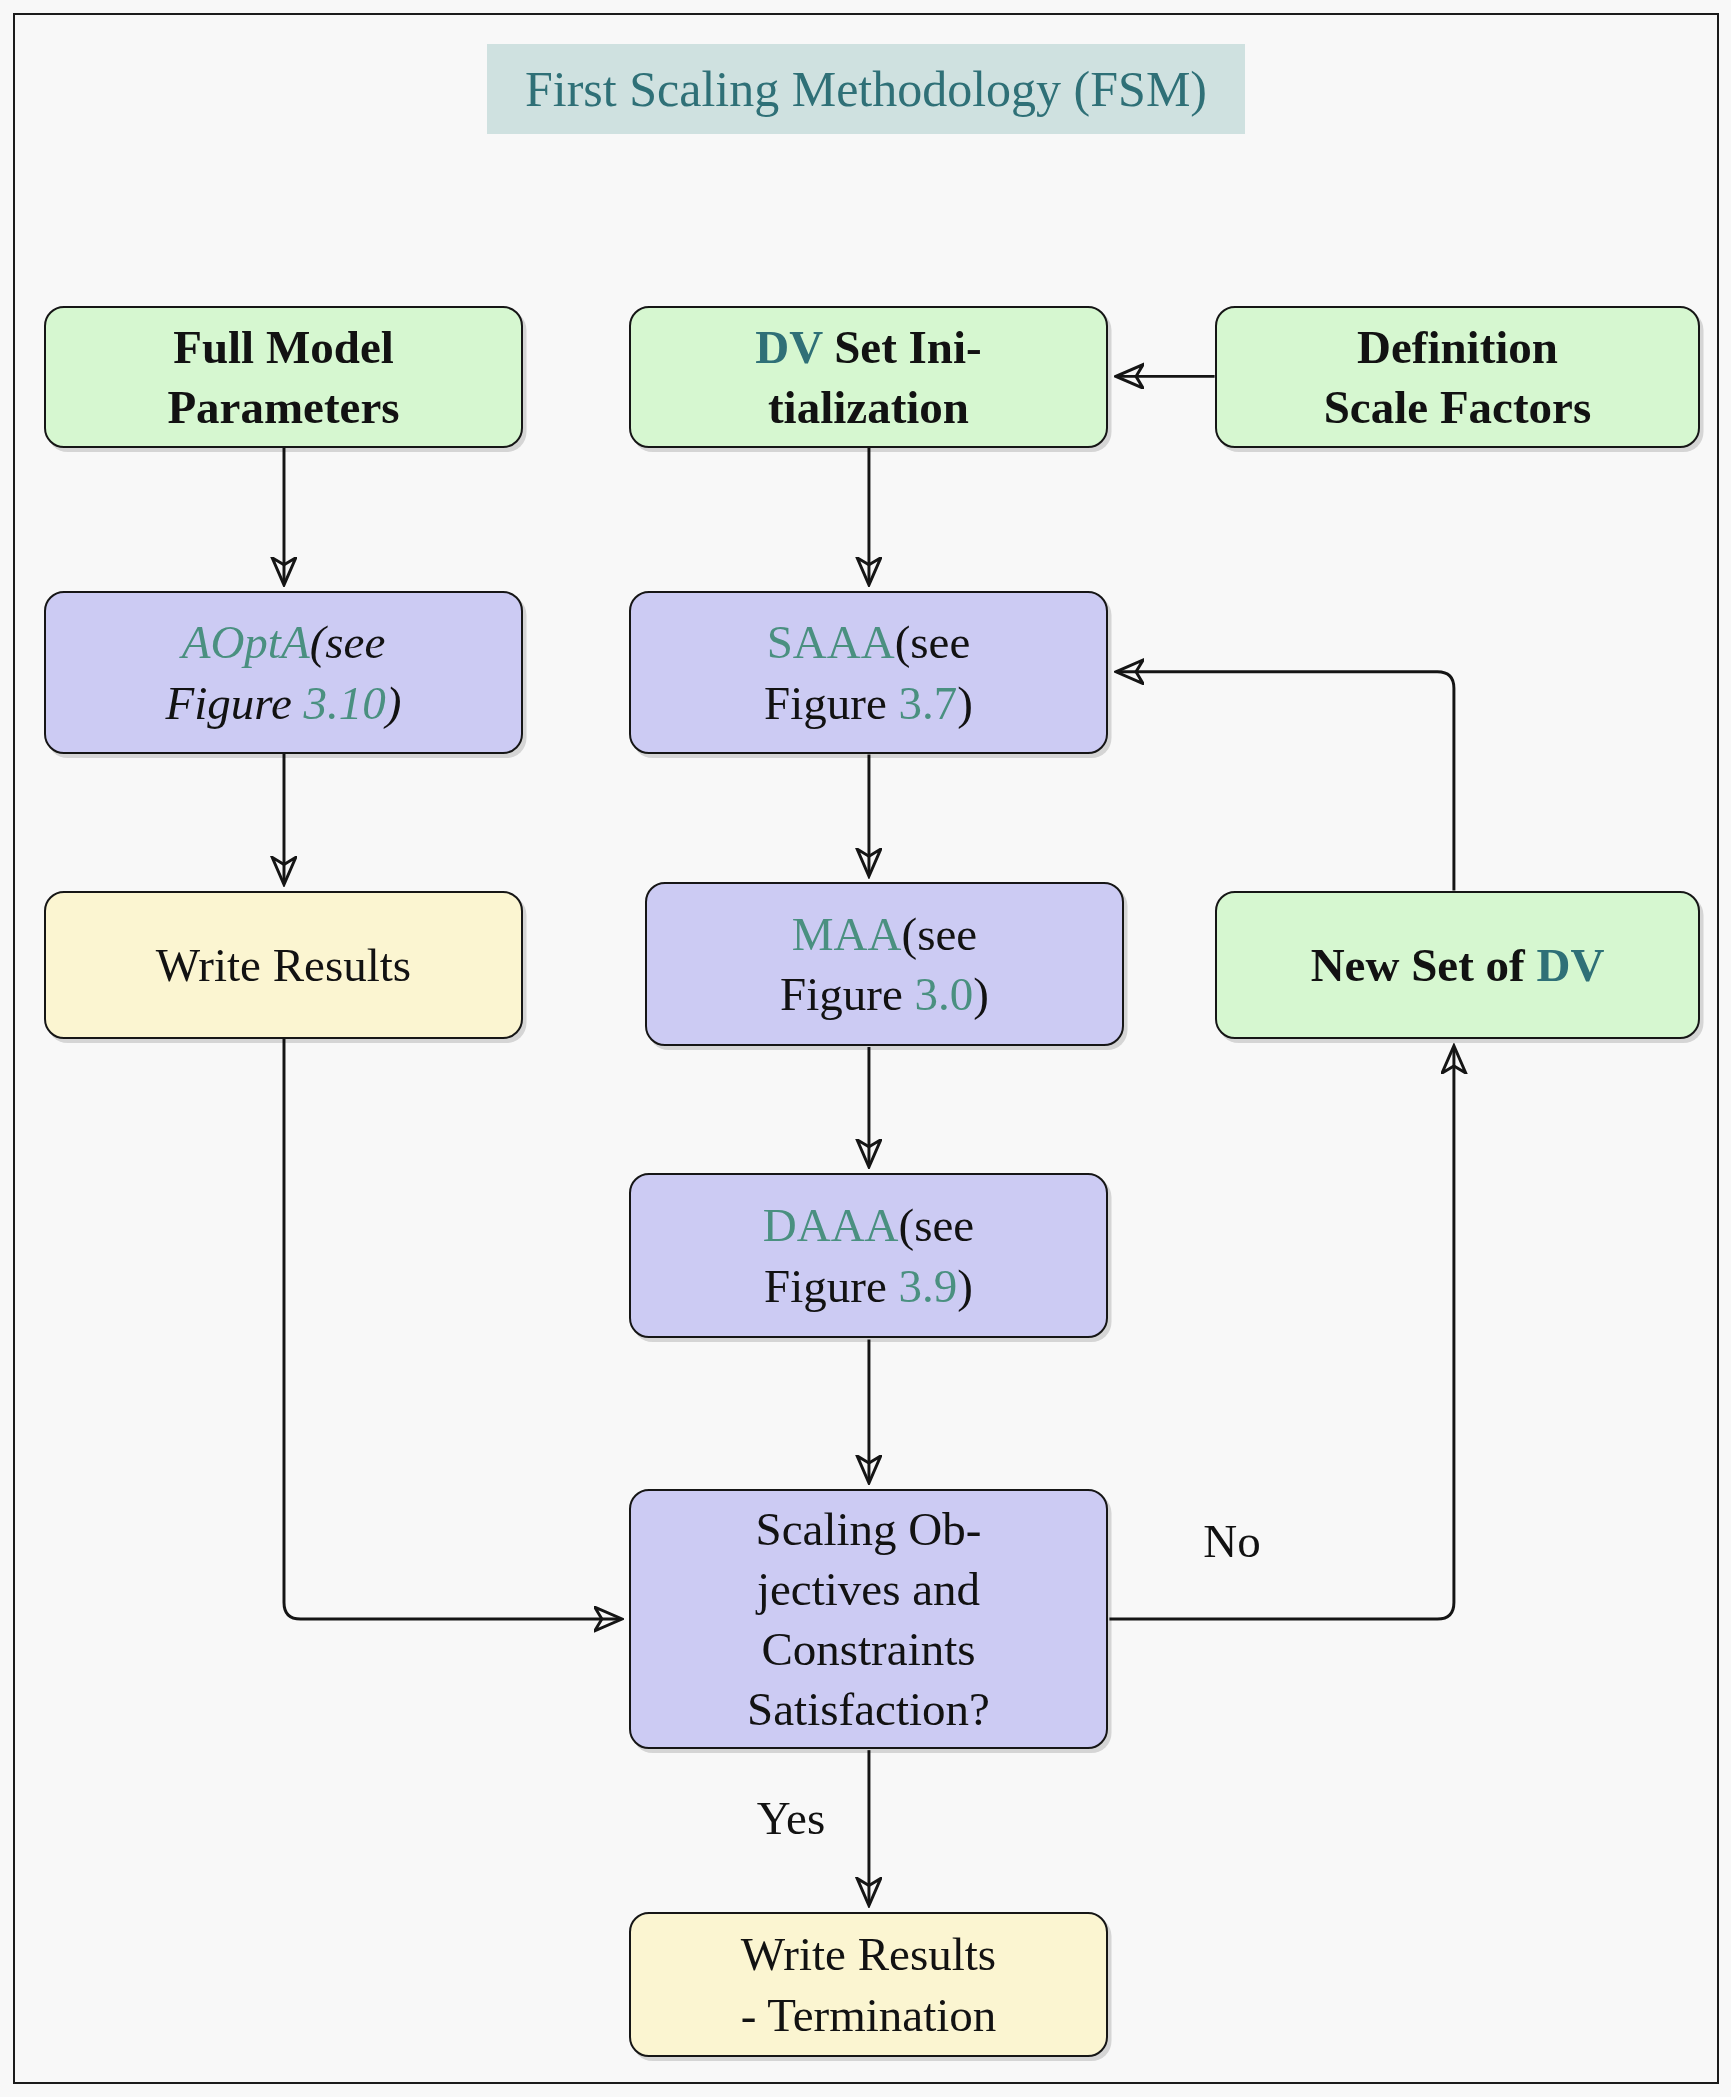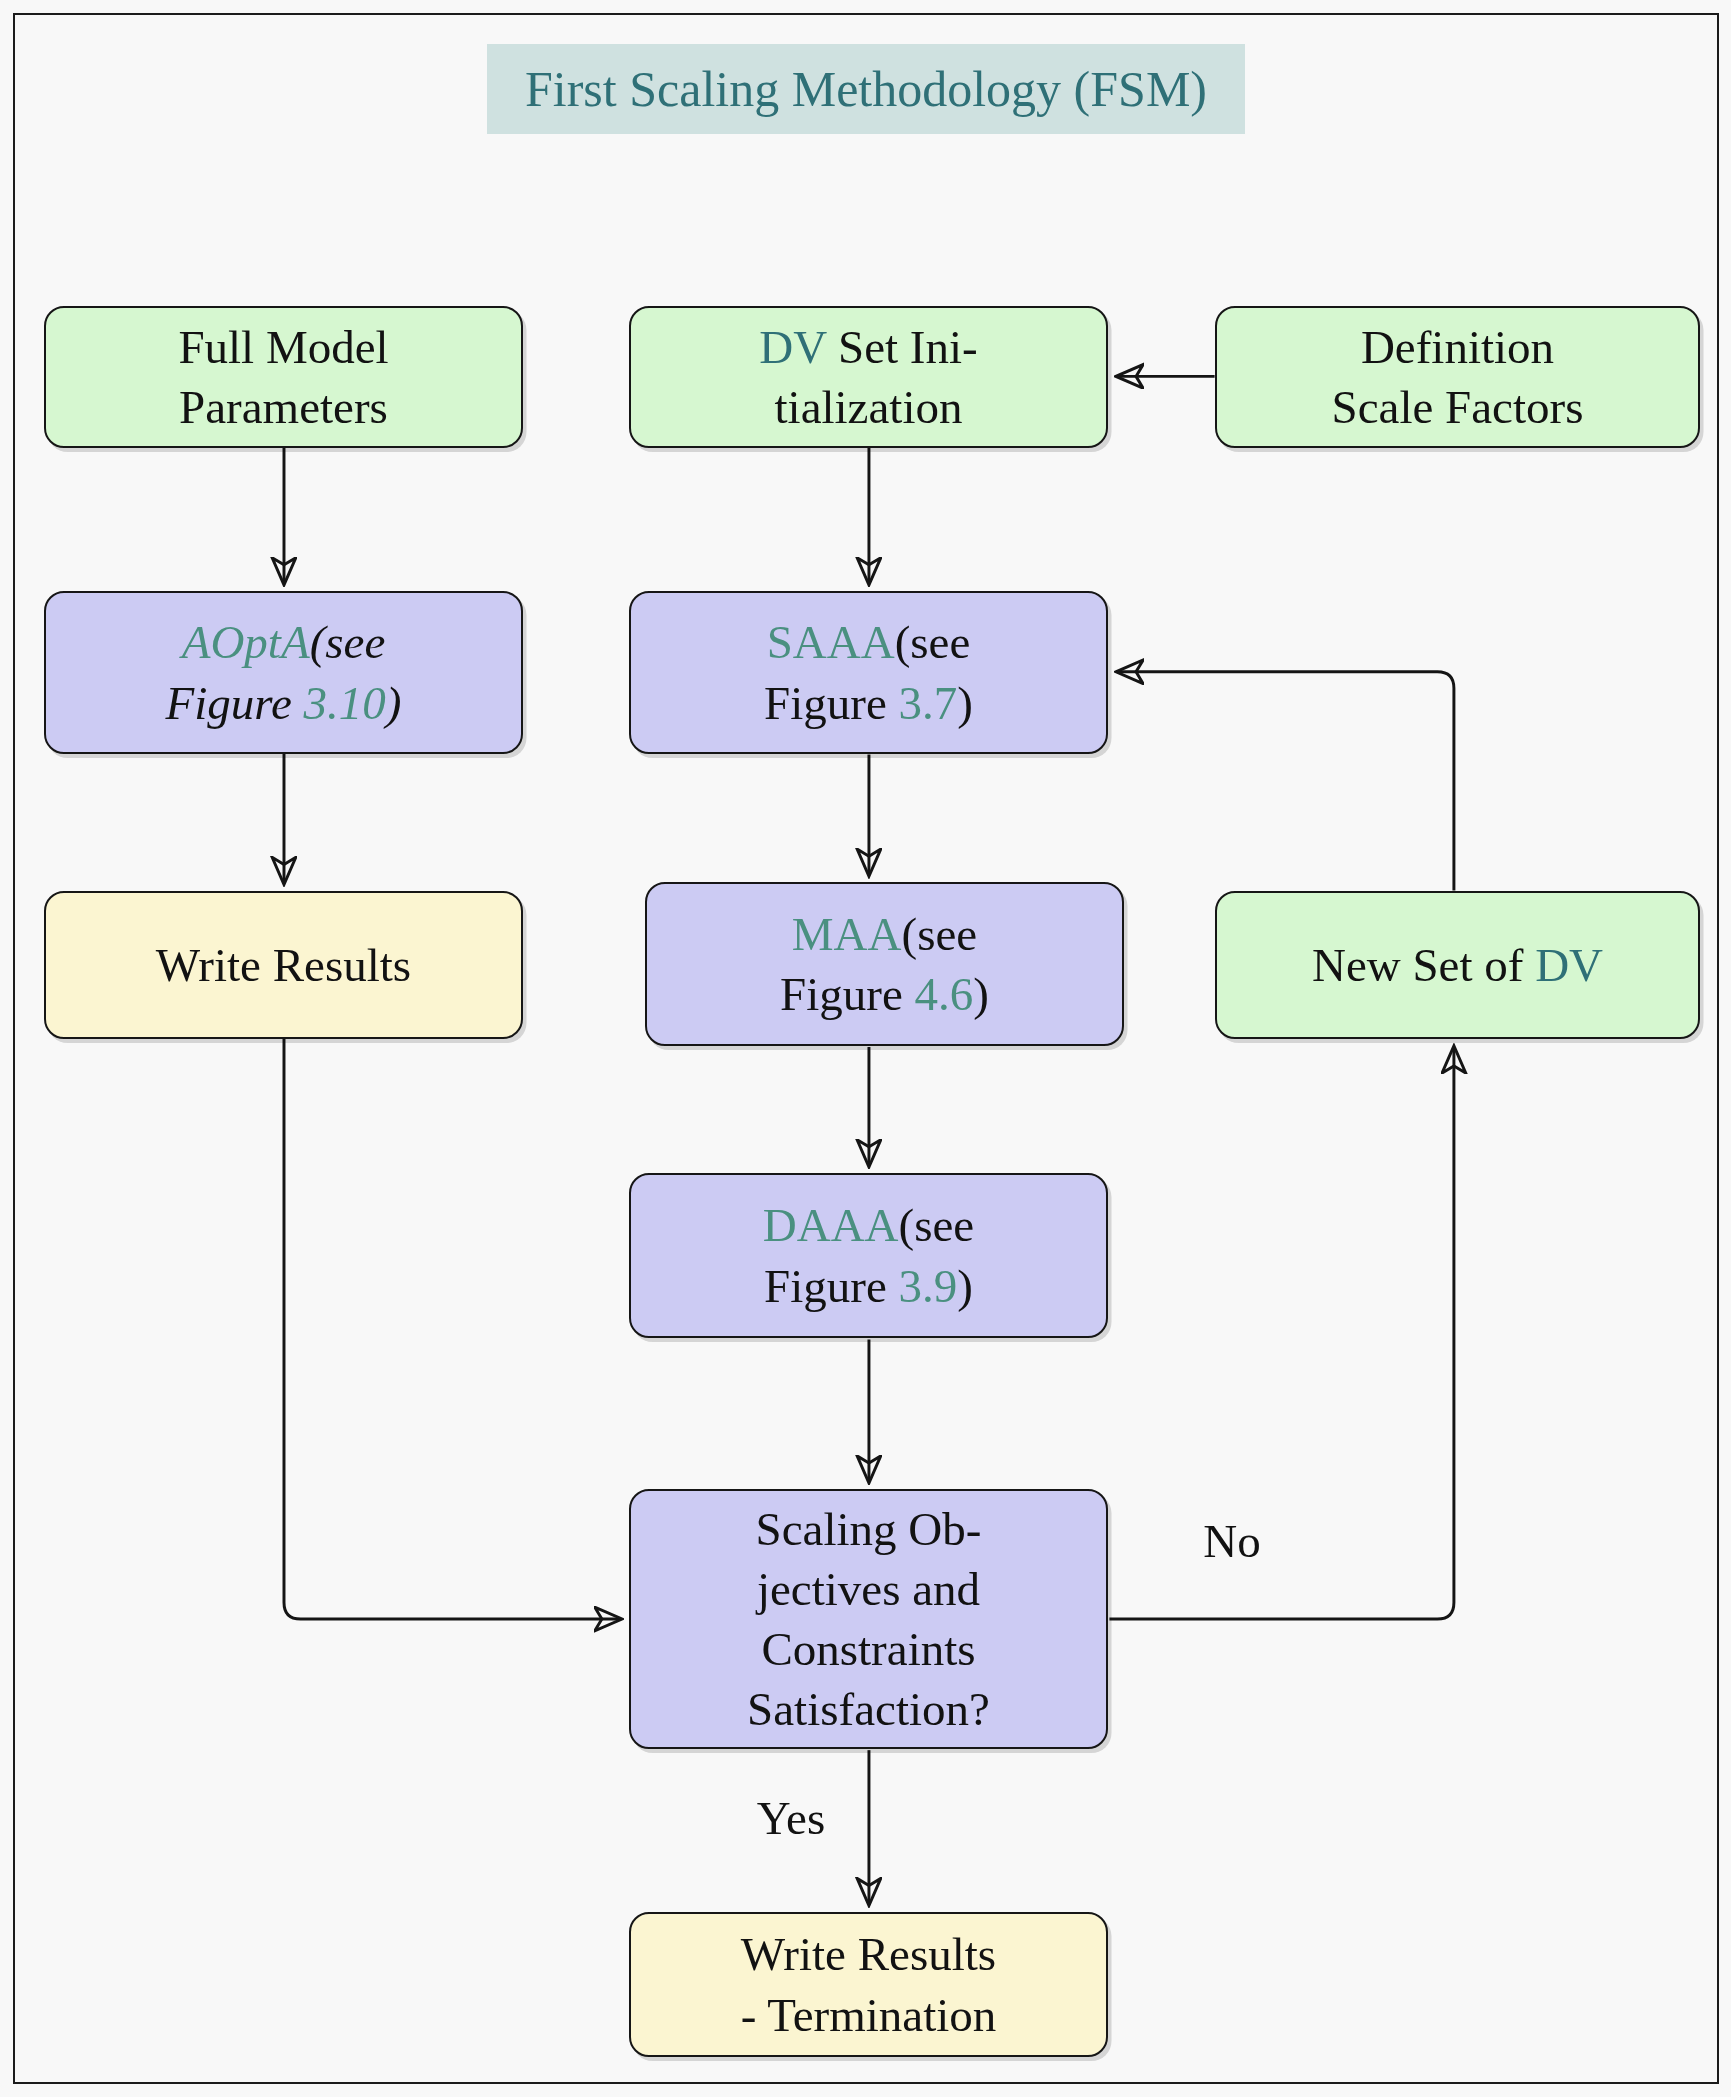--- a/index.html
+++ b/index.html
@@ -19,21 +19,21 @@
     background:#cfe1e0;color:#2f7077;
     font-size:50px;line-height:1.0;padding:20px 38px;white-space:nowrap;
   }
   .node{
     position:absolute;border:2.4px solid #161616;border-radius:20px;
     display:flex;align-items:center;justify-content:center;
     text-align:center;font-size:47px;line-height:1.28;color:#121212;
     box-sizing:border-box;
     box-shadow:3.5px 4.1px 0 rgba(0,0,0,0.14);
   }
-  .node[data-fill="green"]{background:#d6f7d0;}
+  .node[data-fill="green"]{background:#d6f7d0;font-weight:bold;}
   .node[data-fill="purple"]{background:#cccbf3;}
   .node[data-fill="yellow"]{background:#fbf5d1;}
   .c-teal{color:#4a9080;}
   .c-teal-dark{color:#2f7077;}
   .tline{white-space:pre;}
   .edge-label{
     position:absolute;transform:translate(-50%,-50%);
     font-size:47px;color:#121212;
   }
   svg.connectors{position:absolute;left:0;top:0;width:1732px;height:2097px;}
@@ -111,21 +111,21 @@
     </div>
 </div>
 <div class="node" id="n-write-results" data-fill="yellow">
   <div class="node-text">
       <div class="tline"><span>Write Results</span></div>
     </div>
 </div>
 <div class="node" id="n-maa" data-fill="purple">
   <div class="node-text">
       <div class="tline"><span class="c-teal">MAA</span><span>(see</span></div>
-      <div class="tline"><span>Figure </span><span class="c-teal">4.6</span><span>)</span></div>
+      <div class="tline"><span>Figure </span><span class="c-teal">3.0</span><span>)</span></div>
     </div>
 </div>
 <div class="node" id="n-new-dv" data-fill="green">
   <div class="node-text">
       <div class="tline"><span>New Set of </span><span class="c-teal-dark">DV</span></div>
     </div>
 </div>
 <div class="node" id="n-daaa" data-fill="purple">
   <div class="node-text">
       <div class="tline"><span class="c-teal">DAAA</span><span>(see</span></div>

